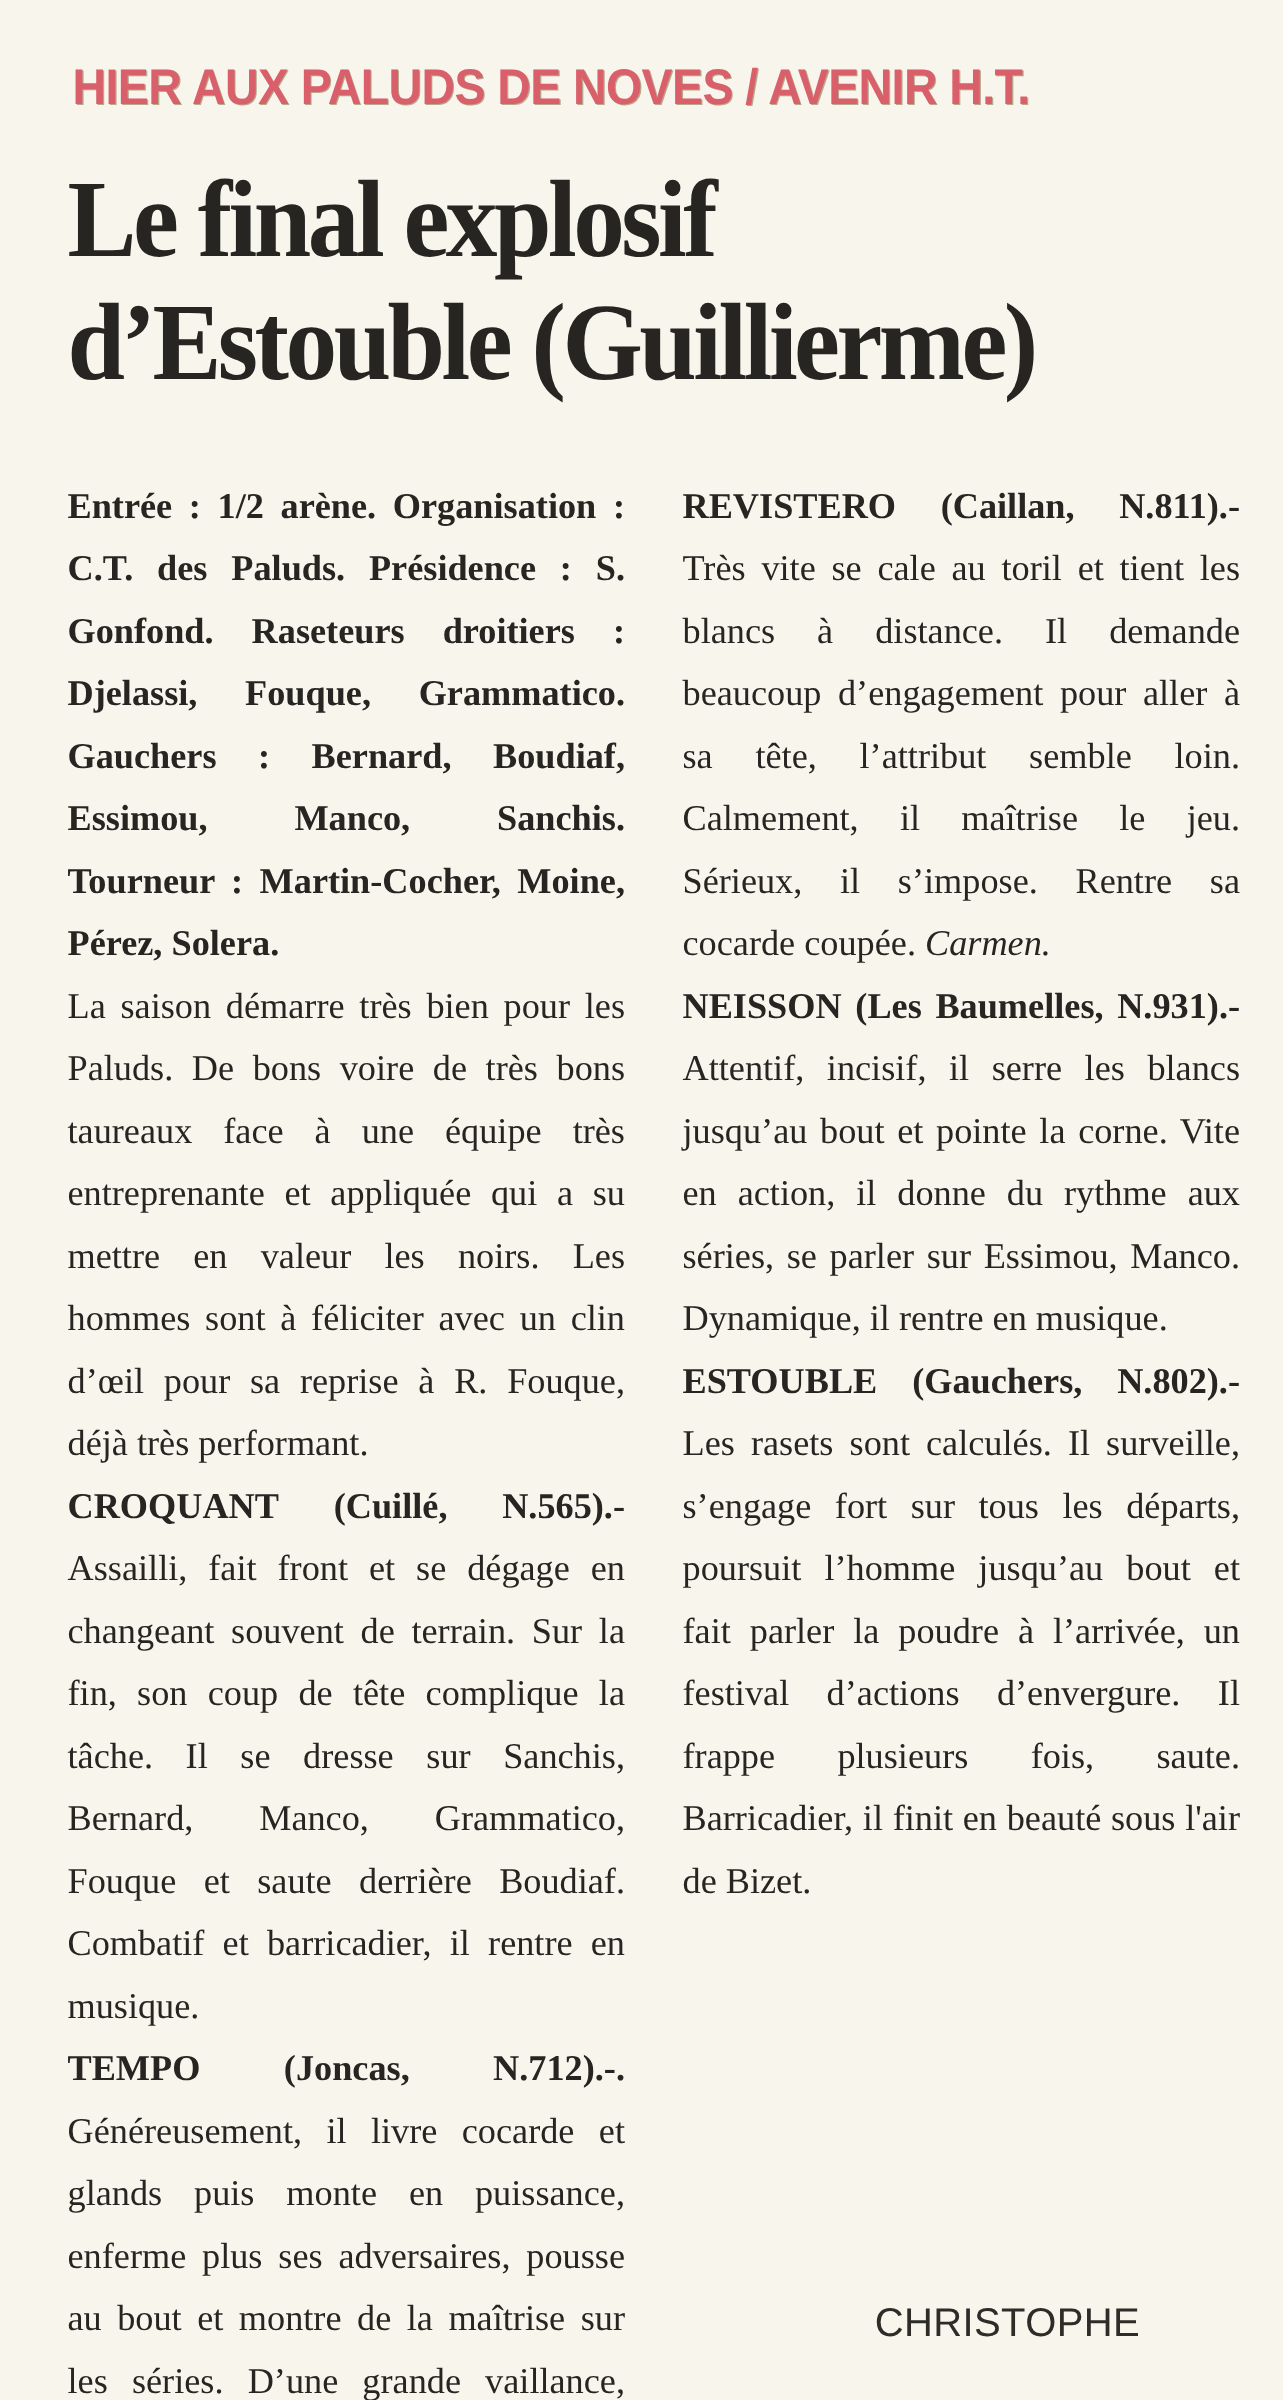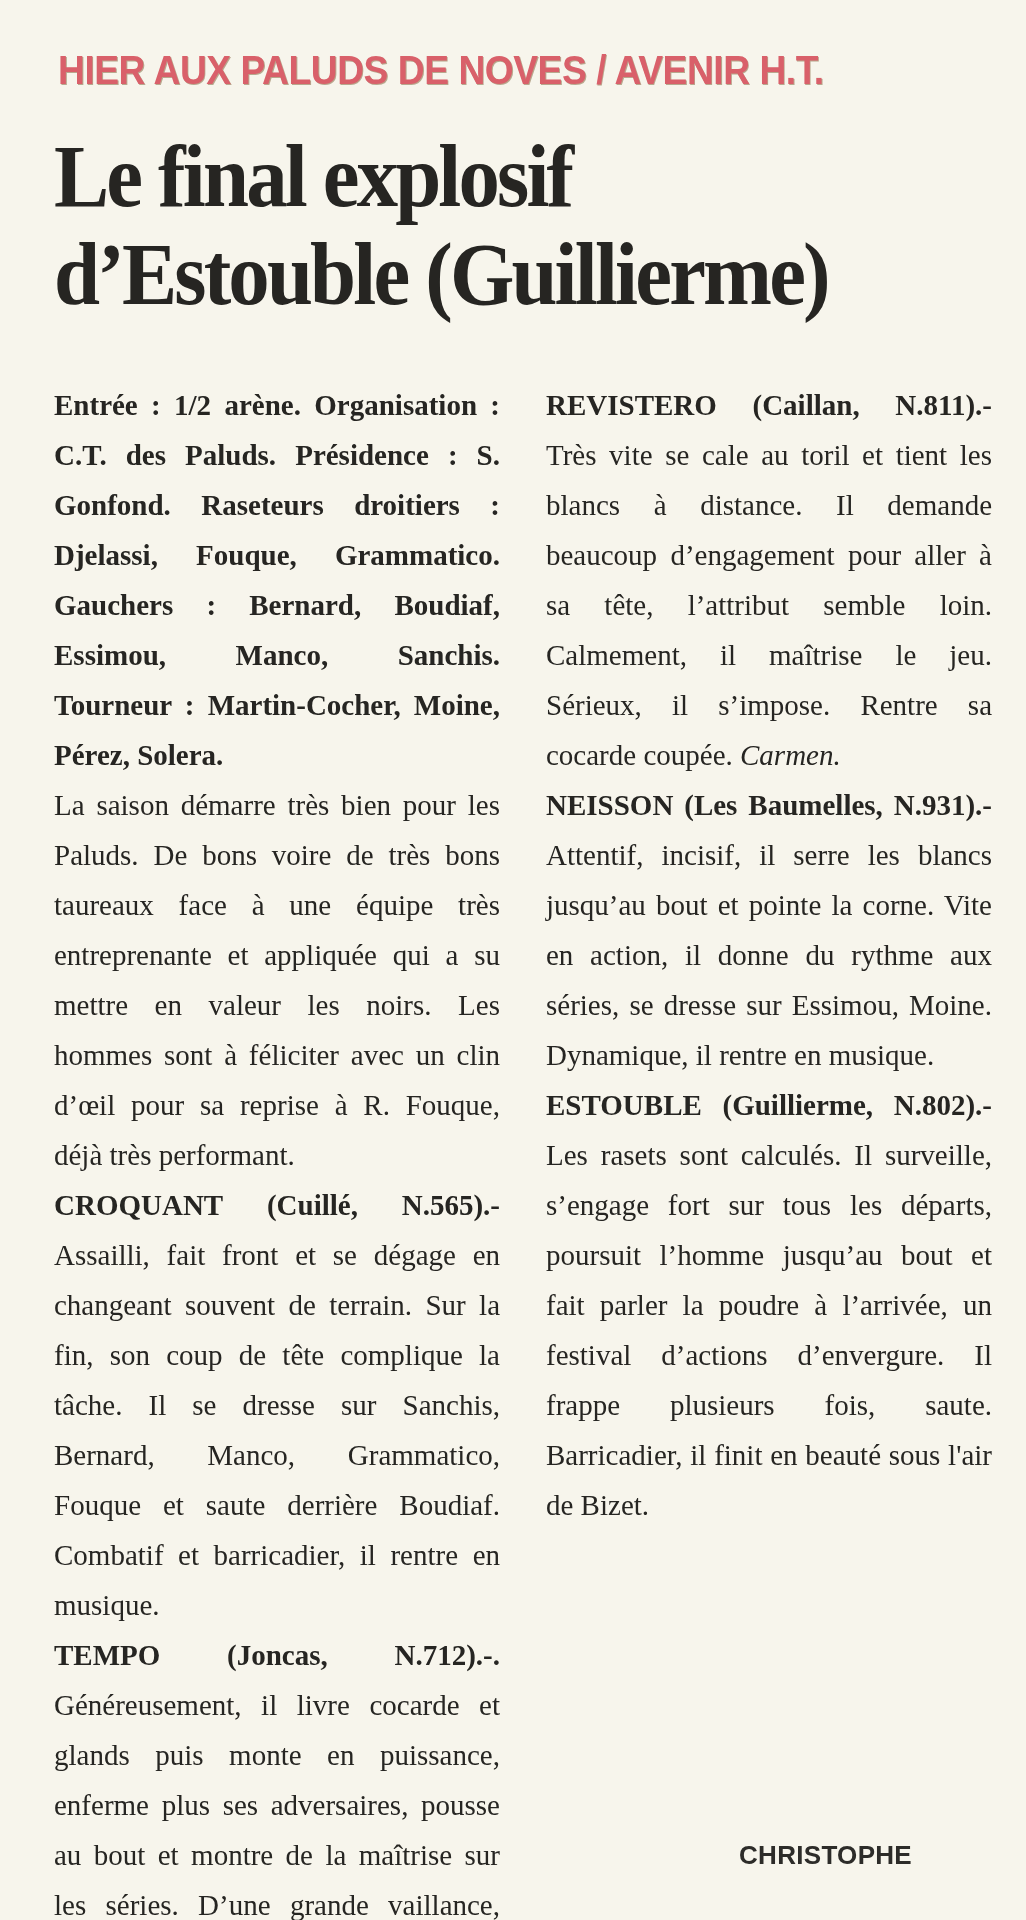--- a/index.html
+++ b/index.html
@@ -33,21 +33,21 @@
   }
   .col.left { left: 54px; }
   .col.right { left: 546px; }
   .col p { margin: 0; }
   .lead { font-weight: bold; }
   .horse { font-weight: bold; }
   .italic { font-style: italic; margin-top: 16px; }
   .signature {
     position: absolute; right: 36px; top: 1840px;
     font-family: "Liberation Sans", "DejaVu Sans", sans-serif;
-    font-weight: bold; font-size: 26px; letter-spacing: 0.3px;
+    font-weight: normal; font-size: 32px; letter-spacing: 0.3px;
     color: #2d2c29;
   }
 </style>
 </head>
 <body>
 
 <div class="page">
 
   <div class="kicker">HIER AUX PALUDS DE NOVES / AVENIR H.T.</div>
 
@@ -80,24 +80,24 @@
       <span class="horse">REVISTERO</span>
       <span class="horse">(Caillan, N.811).-</span>
       <span>Très vite se cale au toril et tient les blancs à distance. Il demande beaucoup d’engagement pour aller à sa tête, l’attribut semble loin. Calmement, il maîtrise le jeu. Sérieux, il s’impose. Rentre sa cocarde coupée.</span>
       <span class="italic">Carmen.</span>
     </p>
 
 
     <p>
       <span class="horse">NEISSON</span>
       <span class="horse">(Les Baumelles, N.931).-</span>
-      <span>Attentif, incisif, il serre les blancs jusqu’au bout et pointe la corne. Vite en action, il donne du rythme aux séries, se dresse sur Essimou, Moine. Dynamique, il rentre en musique.</span>
+      <span>Attentif, incisif, il serre les blancs jusqu’au bout et pointe la corne. Vite en action, il donne du rythme aux séries, se parler sur Essimou, Manco. Dynamique, il rentre en musique.</span>
     </p>
 
     <p>
       <span class="horse">ESTOUBLE</span>
-      <span class="horse">(Guillierme, N.802).-</span>
+      <span class="horse">(Gauchers, N.802).-</span>
       <span>Les rasets sont calculés. Il surveille, s’engage fort sur tous les départs, poursuit l’homme jusqu’au bout et fait parler la poudre à l’arrivée, un festival d’actions d’envergure. Il frappe plusieurs fois, saute. Barricadier, il finit en beauté sous l'air de Bizet.</span>
     </p>
   </div>
 
   <div class="signature">CHRISTOPHE</div>
 </div>
 
 </body></html>

